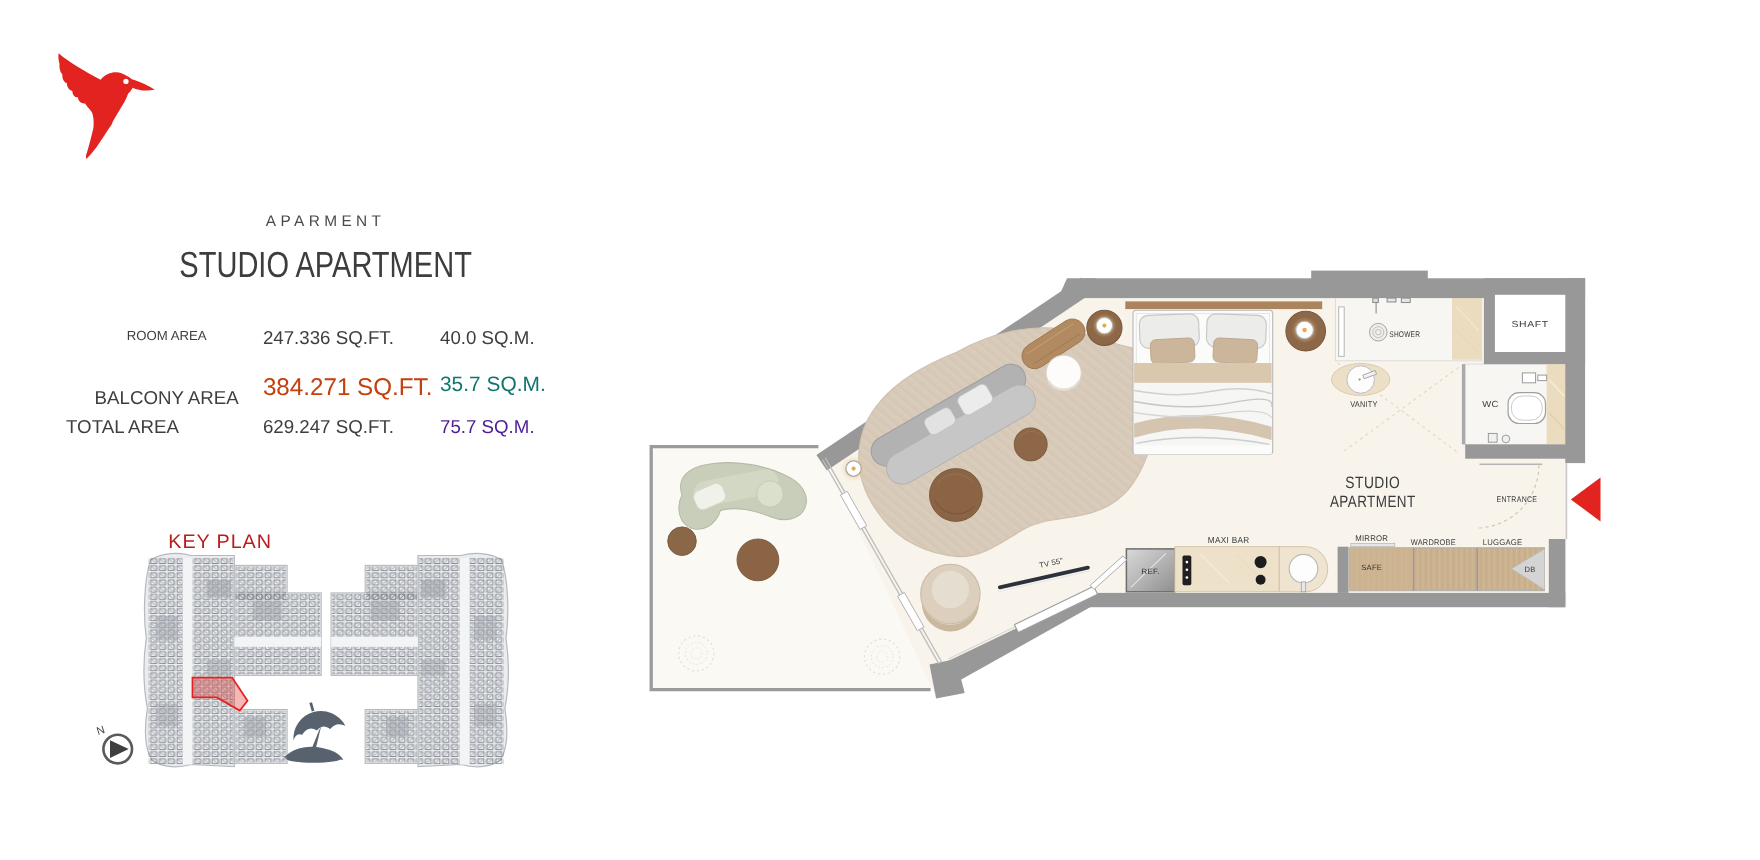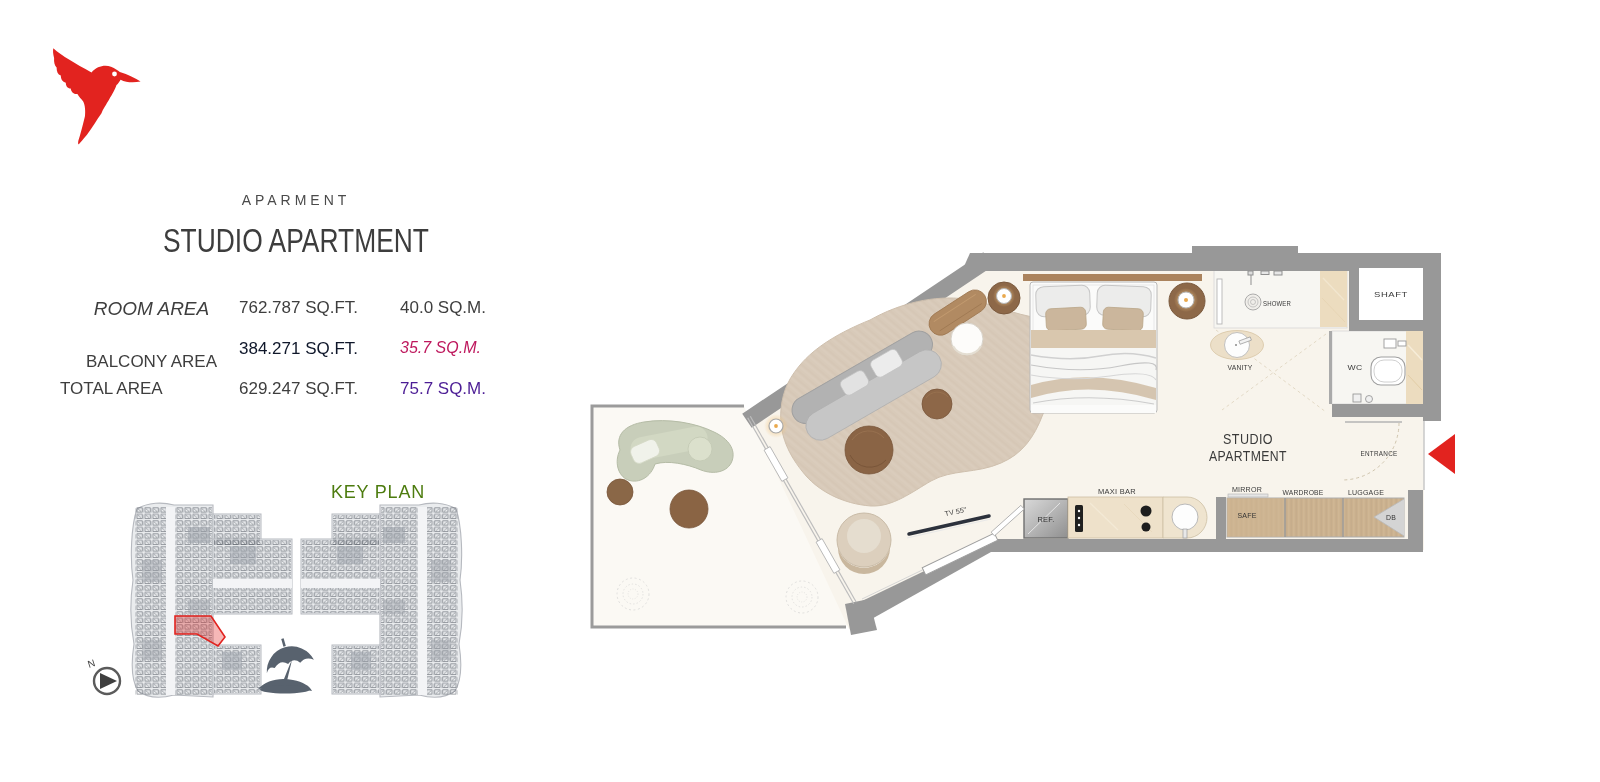--- a/index.html
+++ b/index.html
@@ -7,33 +7,33 @@
 .abs{position:absolute;}
 </style>
 </head>
 <body>
 <div id="page">
 
 <div class="abs" style="left:160px;top:192px;width:272px;text-align:center;font-size:14px;letter-spacing:4px;color:#4a4a4a;">APARMENT</div>
 
 <div class="abs" style="left:100px;top:222px;width:392px;text-align:center;font-size:33px;letter-spacing:0px;color:#3d3d3d;transform:scaleX(0.8);transform-origin:196px 50%;">STUDIO APARTMENT</div>
 
-<div class="abs" style="left:60px;top:298px;width:183px;text-align:center;font-size:19px;color:#3e3e3e;font-style:italic;">ROOM AREA</div>
-<div class="abs" style="left:239px;top:298px;font-size:17px;color:#3e3e3e;">762.787 SQ.FT.</div>
+<div class="abs" style="left:60px;top:298px;width:183px;text-align:center;font-size:12px;color:#3e3e3e;">ROOM AREA</div>
+<div class="abs" style="left:239px;top:298px;font-size:17px;color:#3e3e3e;">247.336 SQ.FT.</div>
 <div class="abs" style="left:400px;top:298px;font-size:17px;color:#3e3e3e;">40.0 SQ.M.</div>
 
 <div class="abs" style="left:60px;top:339px;width:183px;text-align:center;font-size:17px;color:#3e3e3e;margin-top:13px;">BALCONY AREA</div>
-<div class="abs" style="left:239px;top:339px;font-size:17px;color:#0f172a;">384.271 SQ.FT.</div>
-<div class="abs" style="left:400px;top:339px;font-size:16px;color:#be185d;font-style:italic;">35.7 SQ.M.</div>
+<div class="abs" style="left:239px;top:339px;font-size:22px;color:#c2410c;">384.271 SQ.FT.</div>
+<div class="abs" style="left:400px;top:339px;font-size:19px;color:#0f766e;">35.7 SQ.M.</div>
 
 <div class="abs" style="left:60px;top:379px;width:183px;text-align:left;font-size:17px;color:#3e3e3e;">TOTAL AREA</div>
 <div class="abs" style="left:239px;top:379px;font-size:17px;color:#3e3e3e;">629.247 SQ.FT.</div>
 <div class="abs" style="left:400px;top:379px;font-size:17px;color:#4c1d95;">75.7 SQ.M.</div>
 
-<div class="abs" style="left:153px;top:482px;width:272px;text-align:right;font-size:18px;letter-spacing:0.8px;color:#4d7c0f;">KEY PLAN</div>
+<div class="abs" style="left:153px;top:482px;width:272px;text-align:left;font-size:18px;letter-spacing:0.8px;color:#b91c1c;">KEY PLAN</div>
 
 <svg class="abs" style="left:0;top:0;" width="1600" height="782" viewBox="0 0 1600 782">
 <defs>
 <radialGradient id="glow" cx="50%" cy="50%" r="50%">
 <stop offset="0%" stop-color="#eca83f" stop-opacity="0.8"></stop>
 <stop offset="45%" stop-color="#f2c784" stop-opacity="0.55"></stop>
 <stop offset="100%" stop-color="#f2c784" stop-opacity="0"></stop>
 </radialGradient>
 <linearGradient id="refGrad" x1="0" y1="0" x2="1" y2="1">
 <stop offset="0%" stop-color="#d9d9d9"></stop>

